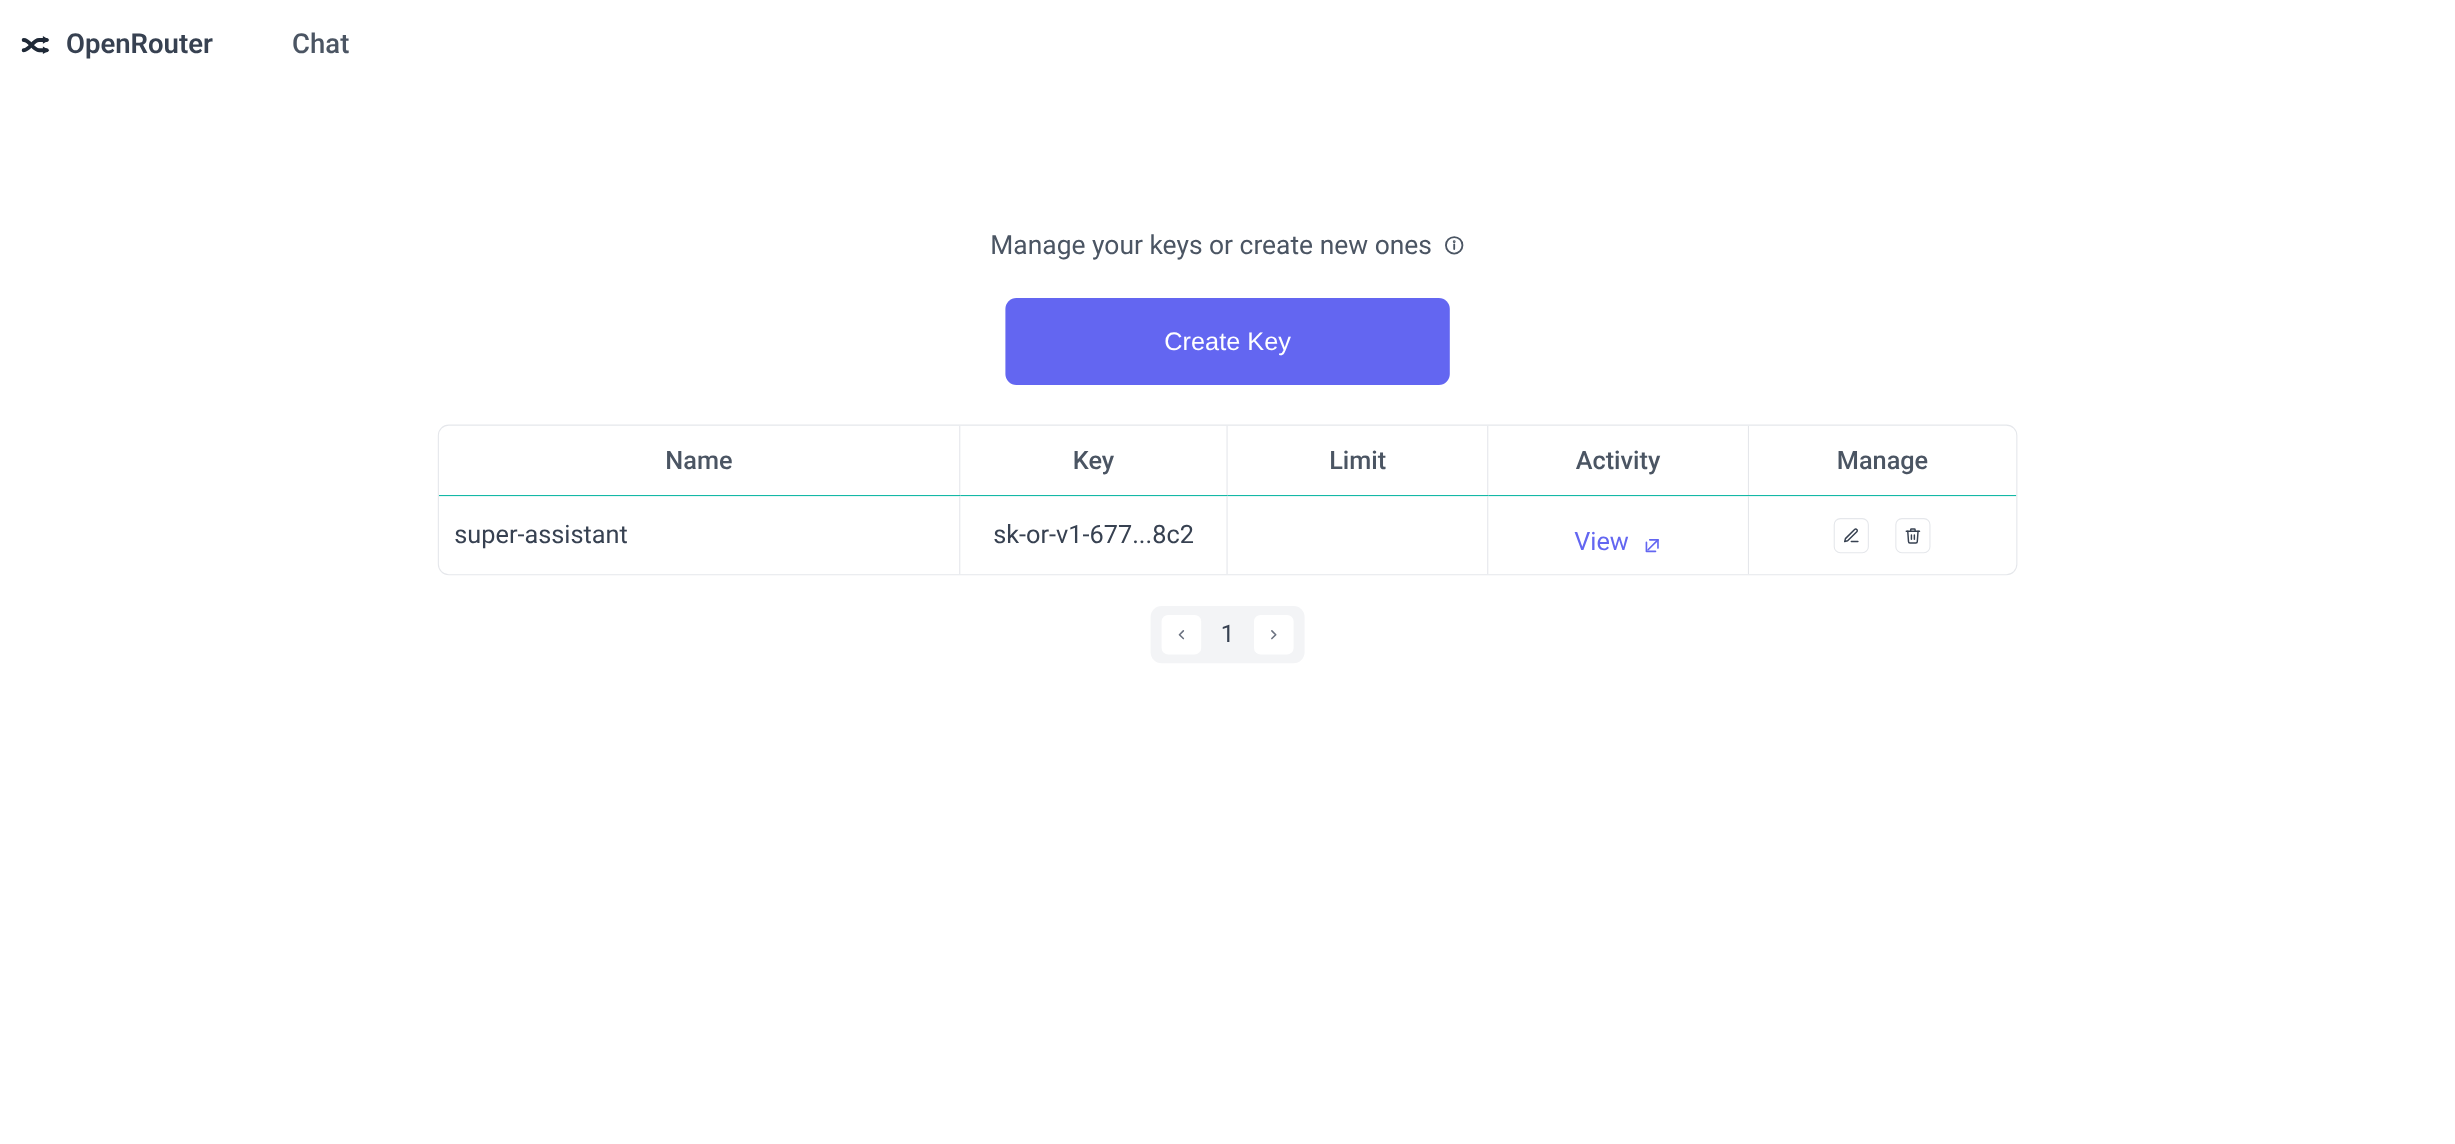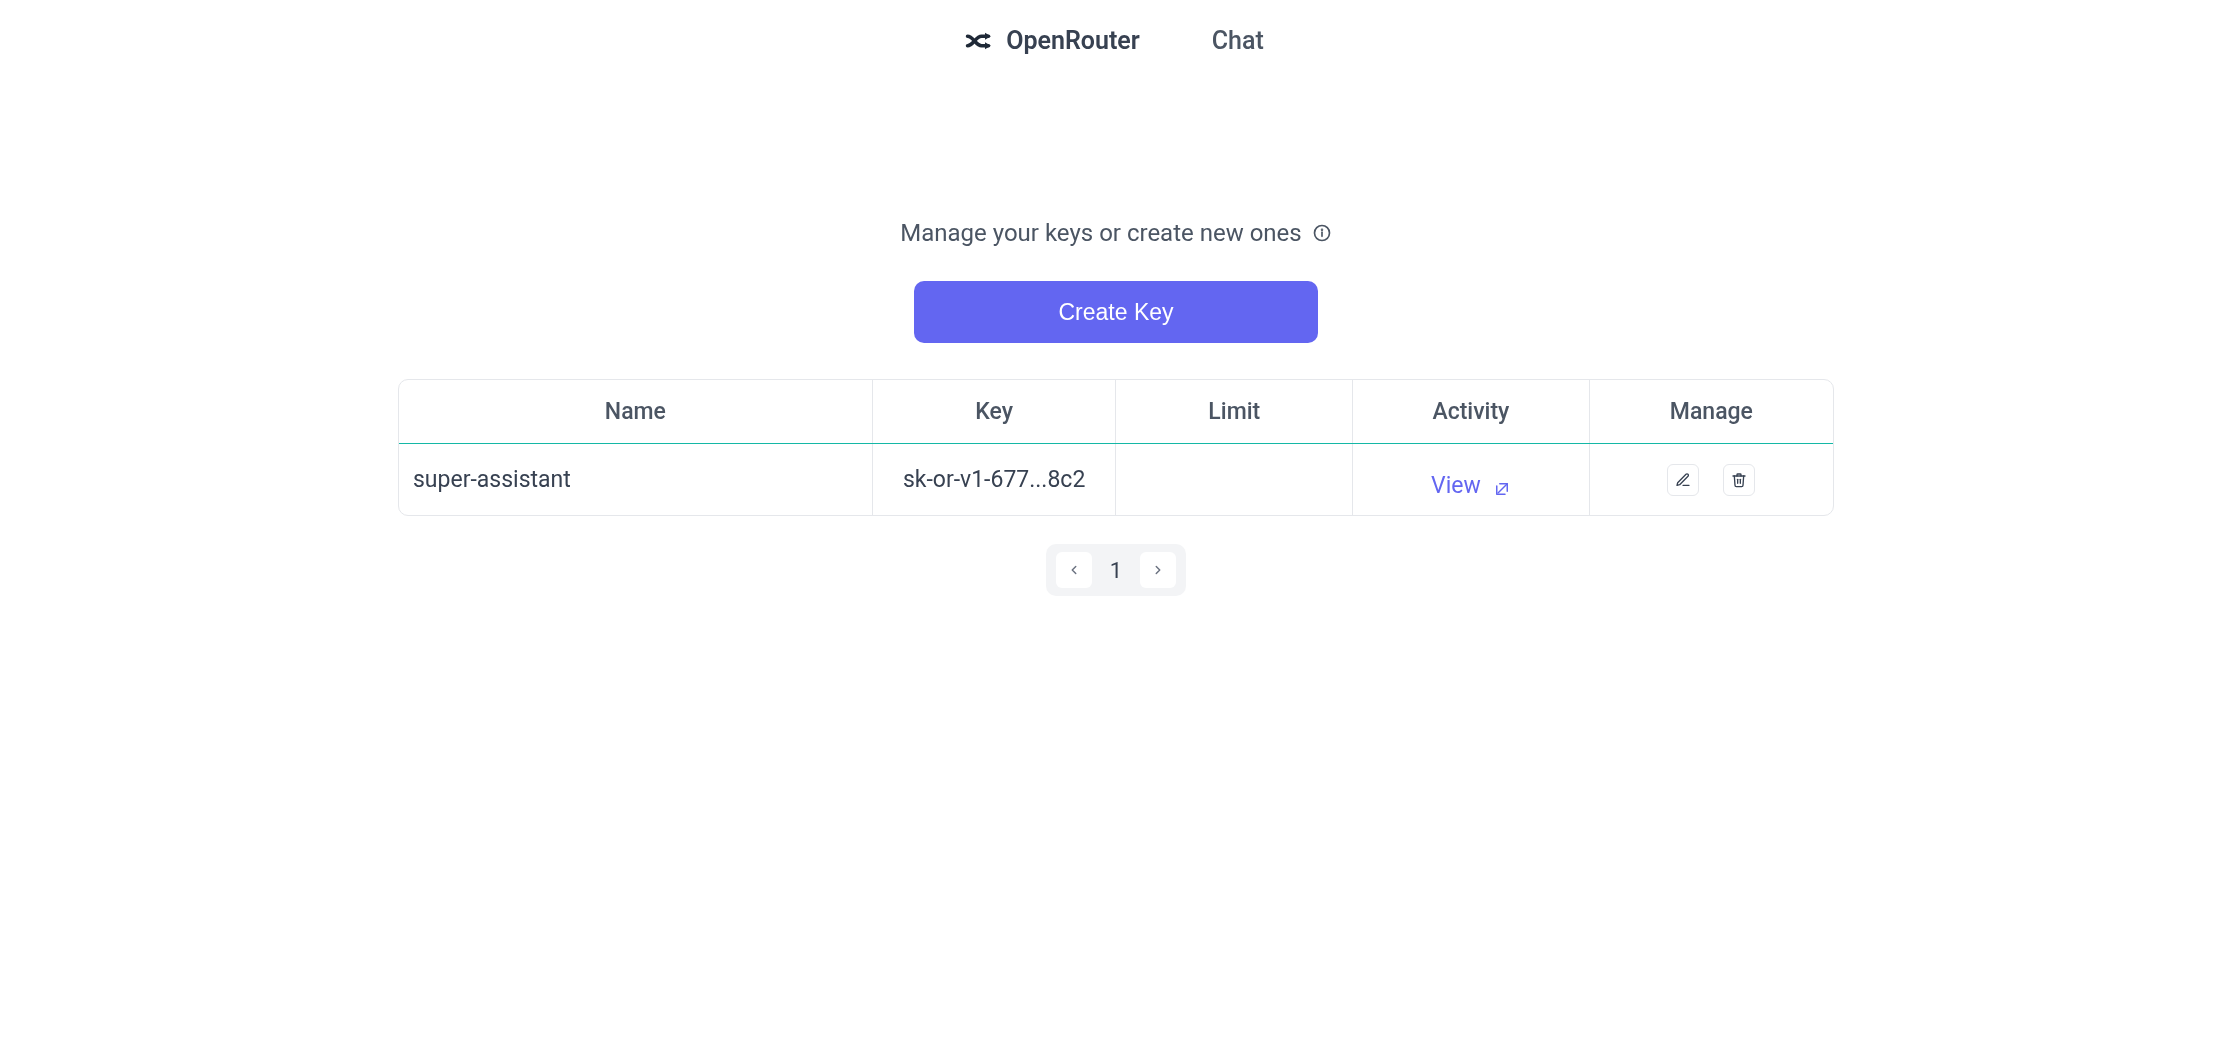--- a/index.html
+++ b/index.html
@@ -13,21 +13,20 @@
       color: #1f2937;
       width: 100%;
       min-height: 100vh;
     }
     
     .nav {
       display: flex;
       align-items: center;
       justify-content: flex-start;
       padding: 26px 22px 26px 18px;
-      flex-direction: column;
     }
     .nav-left {
       display: flex;
       align-items: center;
       gap: 58px;
     }
     .brand {
       display: flex;
       align-items: center;
       gap: 14px;
@@ -93,39 +92,39 @@
       font-size: 38px;
       font-weight: 700;
       color: #111827;
       letter-spacing: -0.5px;
     }
     .page-subtitle-row {
       display: flex;
       align-items: center;
       justify-content: center;
       gap: 10px;
-      margin-top: 46px;
+      margin-top: 36px;
     }
     .page-subtitle {
       font-size: 24px;
       font-weight: 400;
       color: #4b5563;
     }
     .info-icon {
       width: 20px;
       height: 20px;
       color: #4b5563;
     }
     .create-btn {
       display: inline-flex;
       align-items: center;
       justify-content: center;
       margin-top: 34px;
       padding: 0 40px;
-      height: 62px;
+      height: 79px;
       min-width: 404px;
       background: #6366f1;
       color: #ffffff;
       font-size: 23px;
       font-weight: 500;
       border: none;
       border-radius: 10px;
       cursor: pointer;
     }
     

